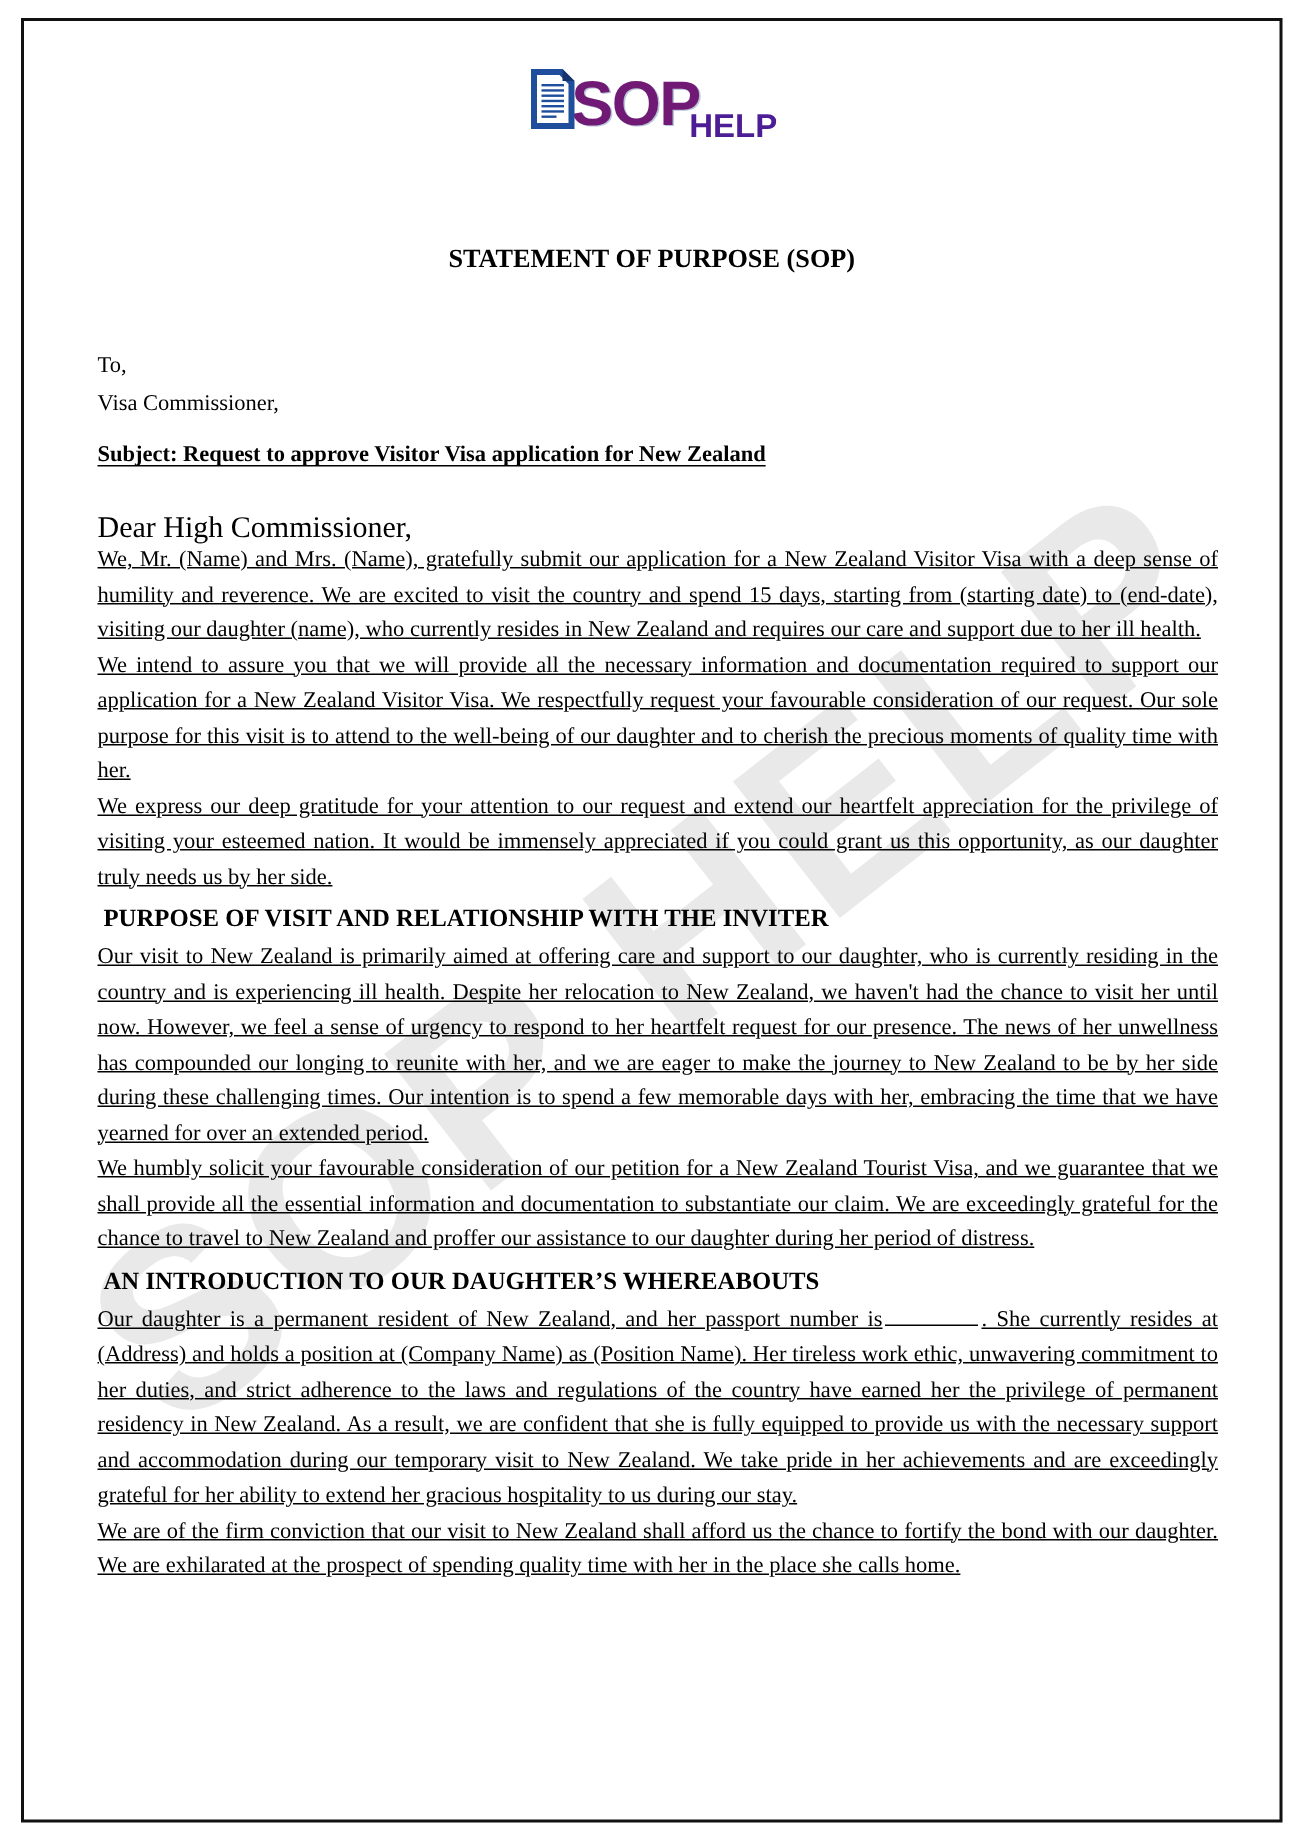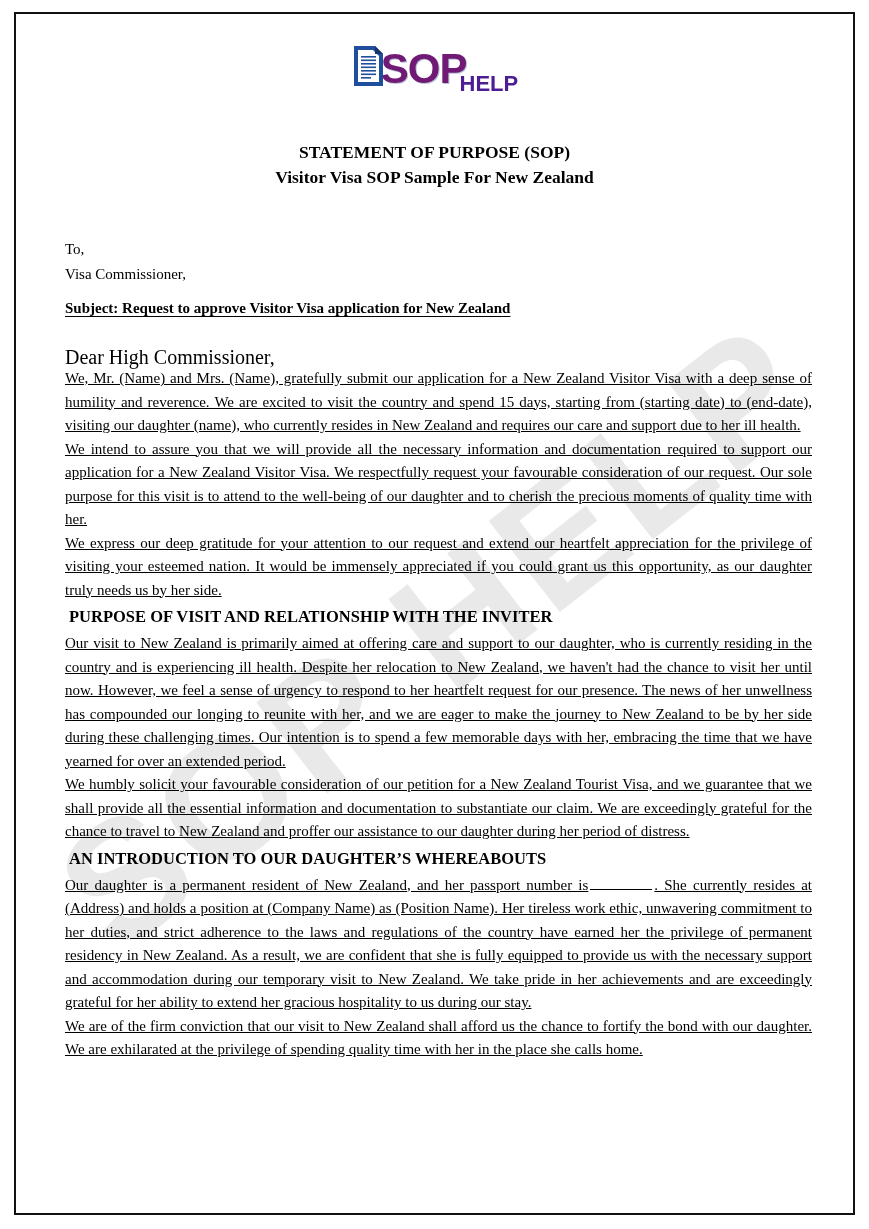--- a/index.html
+++ b/index.html
@@ -92,21 +92,21 @@
     margin-bottom: 9px;
     margin-left: -7px;
   }
 
   
   .doc-title {
     text-align: center;
     font-weight: bold;
     font-size: 17.5px;
     line-height: 24px;
-    margin-top: 32px;
+    margin-top: 52px;
   }
   .doc-subtitle {
     text-align: center;
     font-weight: bold;
     font-size: 17.5px;
     line-height: 24px;
     margin-top: 1px;
   }
 
   
@@ -194,37 +194,36 @@
             </g>
             <path d="M24 2 L32 10 L24 10 Z" fill="#16346b"></path>
           </svg>
         </div>
         <div class="logo-sop">SOP</div>
         <div class="logo-help">HELP</div>
       </div>
     </div>
 
     <div class="doc-title">STATEMENT OF PURPOSE (SOP)</div>
-    <div class="doc-subtitle">Visitor Visa SOP Sample For New Zealand</div>
 
     <div class="addr-block">
       <div class="addr-line">To,</div>
       <div class="addr-line">Visa Commissioner,</div>
     </div>
 
     <div class="subject">Subject: Request to approve Visitor Visa application for New Zealand</div>
 
     <div class="salutation">Dear High Commissioner,</div>
 
     <p class="para gap-md">We, Mr. (Name) and Mrs. (Name), gratefully submit our application for a New Zealand Visitor Visa with a deep sense of humility and reverence. We are excited to visit the country and spend 15 days, starting from (starting date) to (end-date), visiting our daughter (name), who currently resides in New Zealand and requires our care and support due to her ill health.</p>
     <p class="para gap-xl">We intend to assure you that we will provide all the necessary information and documentation required to support our application for a New Zealand Visitor Visa. We respectfully request your favourable consideration of our request. Our sole purpose for this visit is to attend to the well-being of our daughter and to cherish the precious moments of quality time with her.</p>
     <p class="para gap-xl">We express our deep gratitude for your attention to our request and extend our heartfelt appreciation for the privilege of visiting your esteemed nation. It would be immensely appreciated if you could grant us this opportunity, as our daughter truly needs us by her side.</p>
 
     <h2 class="section-heading gap-xl">PURPOSE OF VISIT AND RELATIONSHIP WITH THE INVITER</h2>
     <p class="para gap-sm">Our visit to New Zealand is primarily aimed at offering care and support to our daughter, who is currently residing in the country and is experiencing ill health. Despite her relocation to New Zealand, we haven't had the chance to visit her until now. However, we feel a sense of urgency to respond to her heartfelt request for our presence. The news of her unwellness has compounded our longing to reunite with her, and we are eager to make the journey to New Zealand to be by her side during these challenging times. Our intention is to spend a few memorable days with her, embracing the time that we have yearned for over an extended period.</p>
     <p class="para gap-lg">We humbly solicit your favourable consideration of our petition for a New Zealand Tourist Visa, and we guarantee that we shall provide all the essential information and documentation to substantiate our claim. We are exceedingly grateful for the chance to travel to New Zealand and proffer our assistance to our daughter during her period of distress.</p>
 
     <h2 class="section-heading gap-xl">AN INTRODUCTION TO OUR DAUGHTER’S WHEREABOUTS</h2>
     <p class="para gap-sm"><span>Our daughter is a permanent resident of New Zealand, and her passport number is</span><span class="blank-fill"></span><span>. She currently resides at (Address) and holds a position at (Company Name) as (Position Name). Her tireless work ethic, unwavering commitment to her duties, and strict adherence to the laws and regulations of the country have earned her the privilege of permanent residency in New Zealand. As a result, we are confident that she is fully equipped to provide us with the necessary support and accommodation during our temporary visit to New Zealand. We take pride in her achievements and are exceedingly grateful for her ability to extend her gracious hospitality to us during our stay.</span></p>
-    <p class="para gap-md">We are of the firm conviction that our visit to New Zealand shall afford us the chance to fortify the bond with our daughter. We are exhilarated at the privilege of spending quality time with her in the place she calls home.</p>
+    <p class="para gap-md">We are of the firm conviction that our visit to New Zealand shall afford us the chance to fortify the bond with our daughter. We are exhilarated at the prospect of spending quality time with her in the place she calls home.</p>
 
   </div>
 </div>
 
 </body></html>

